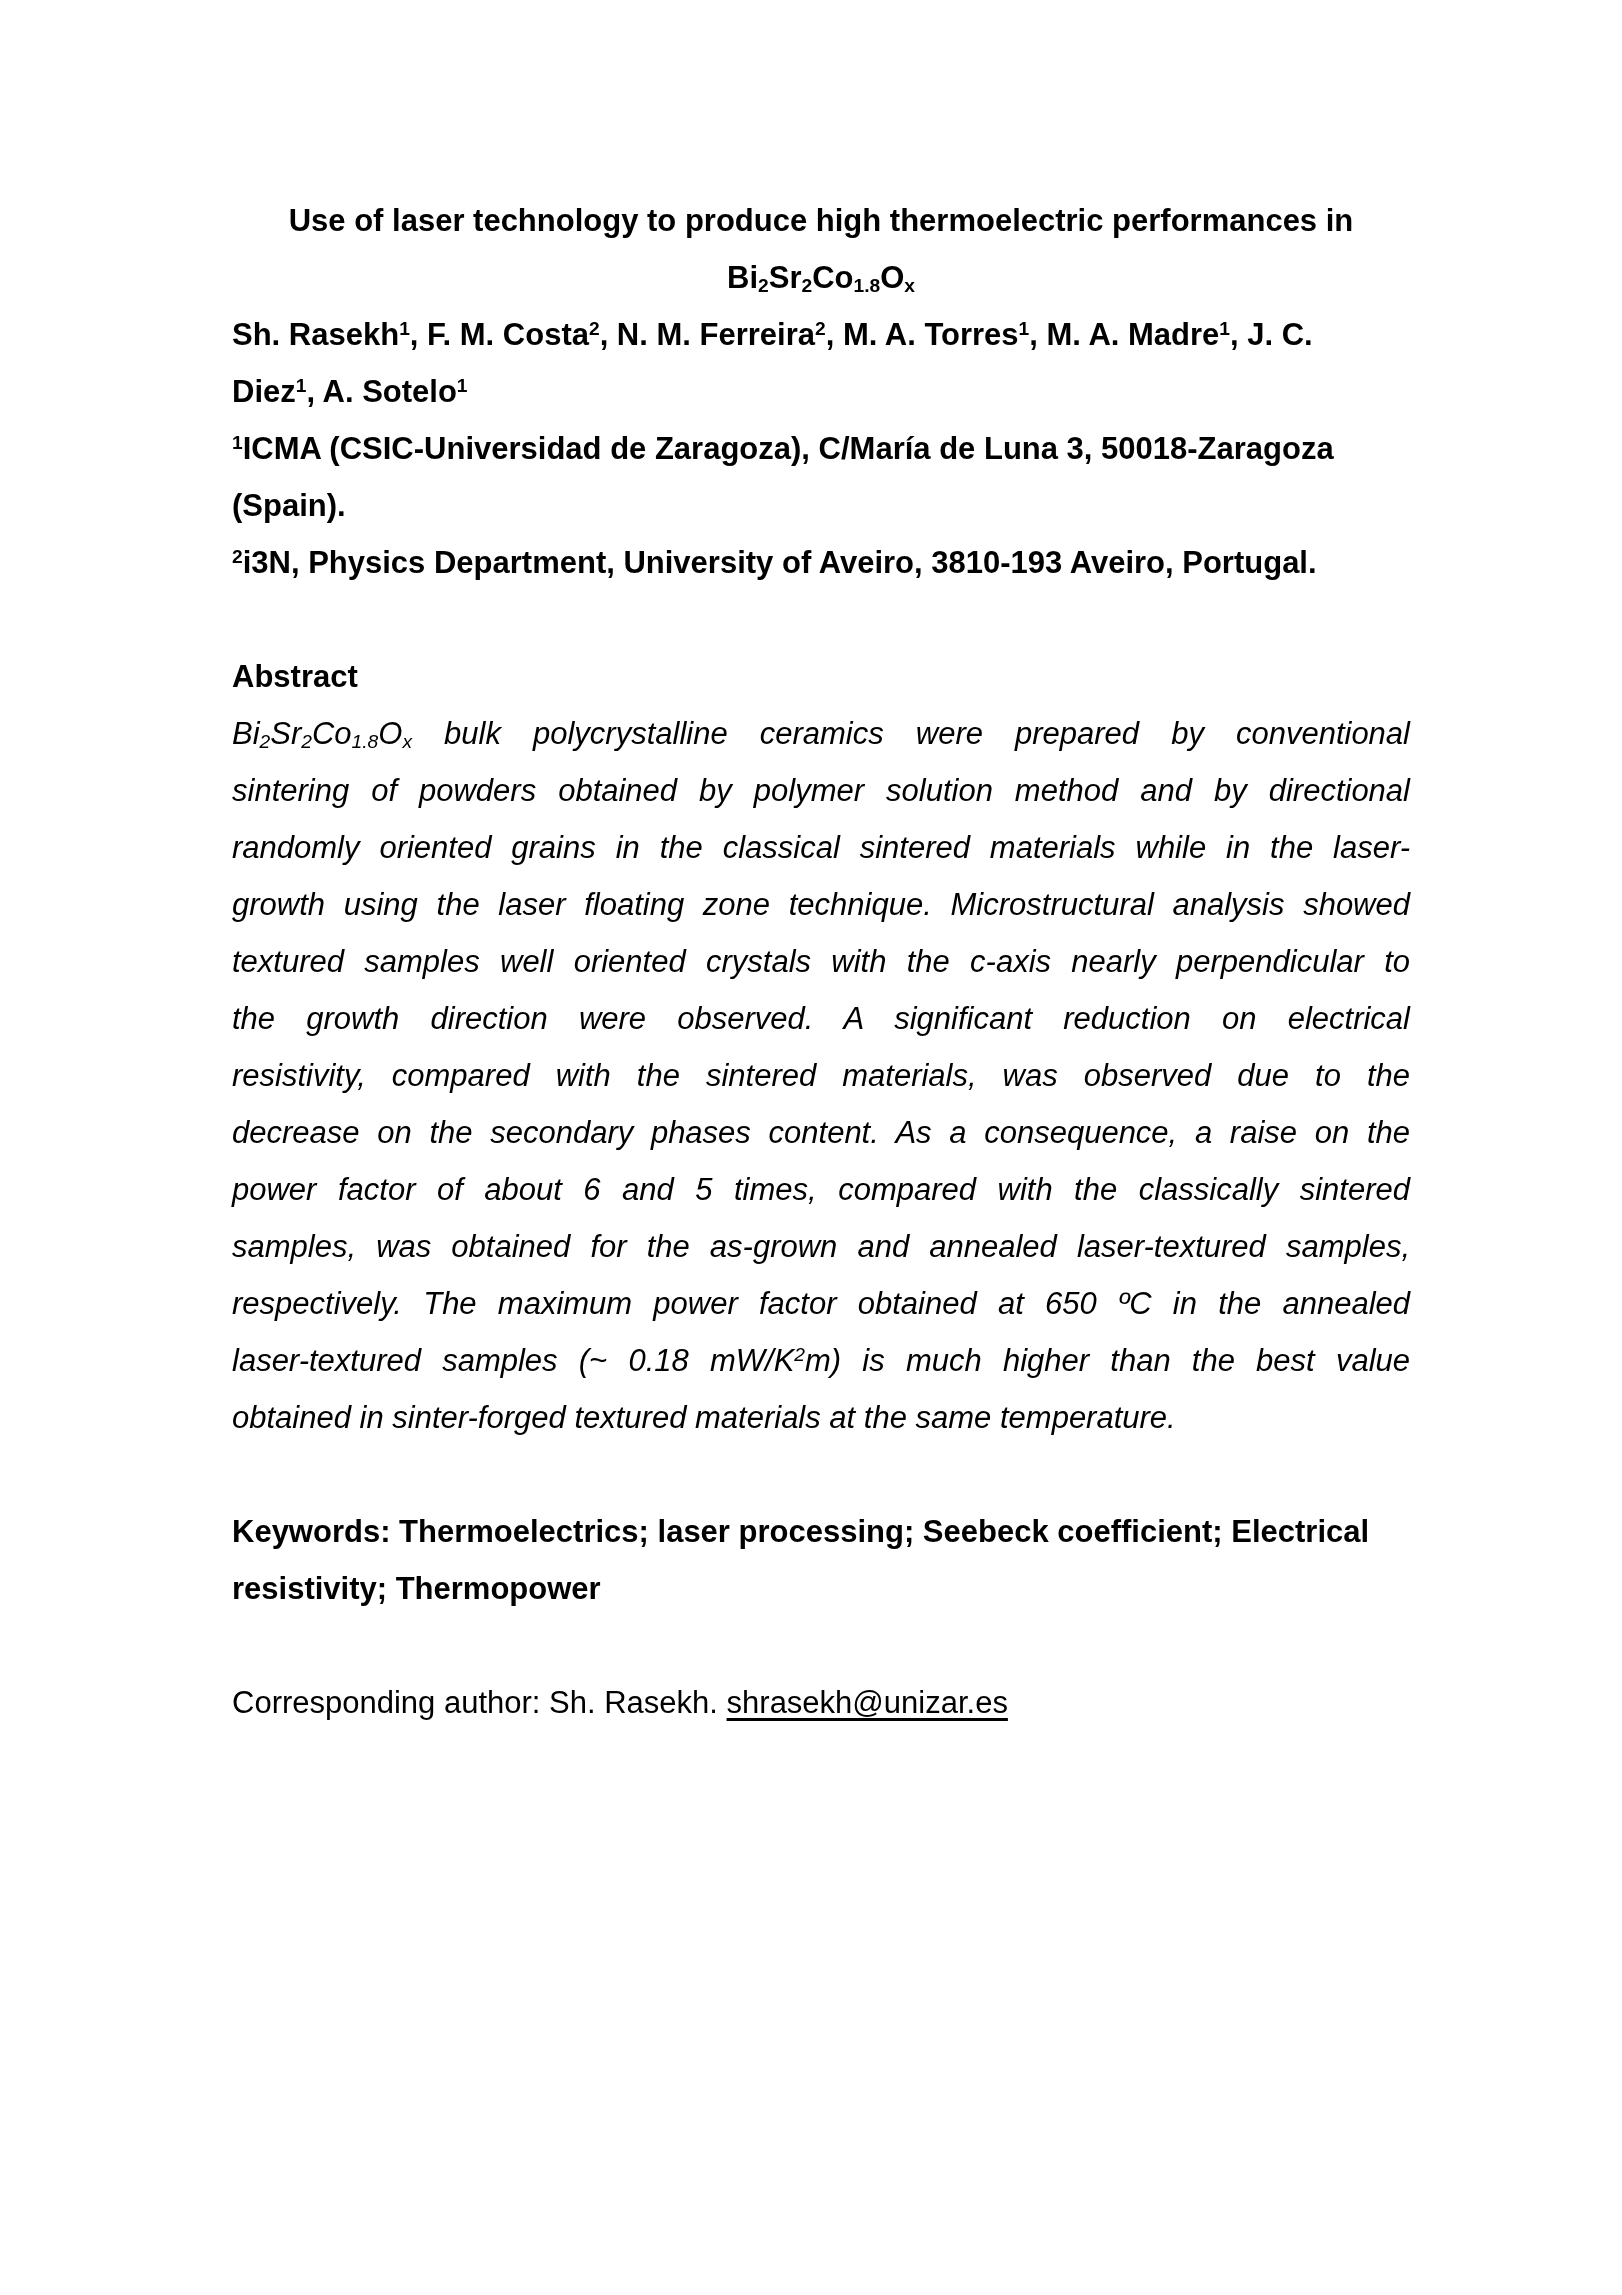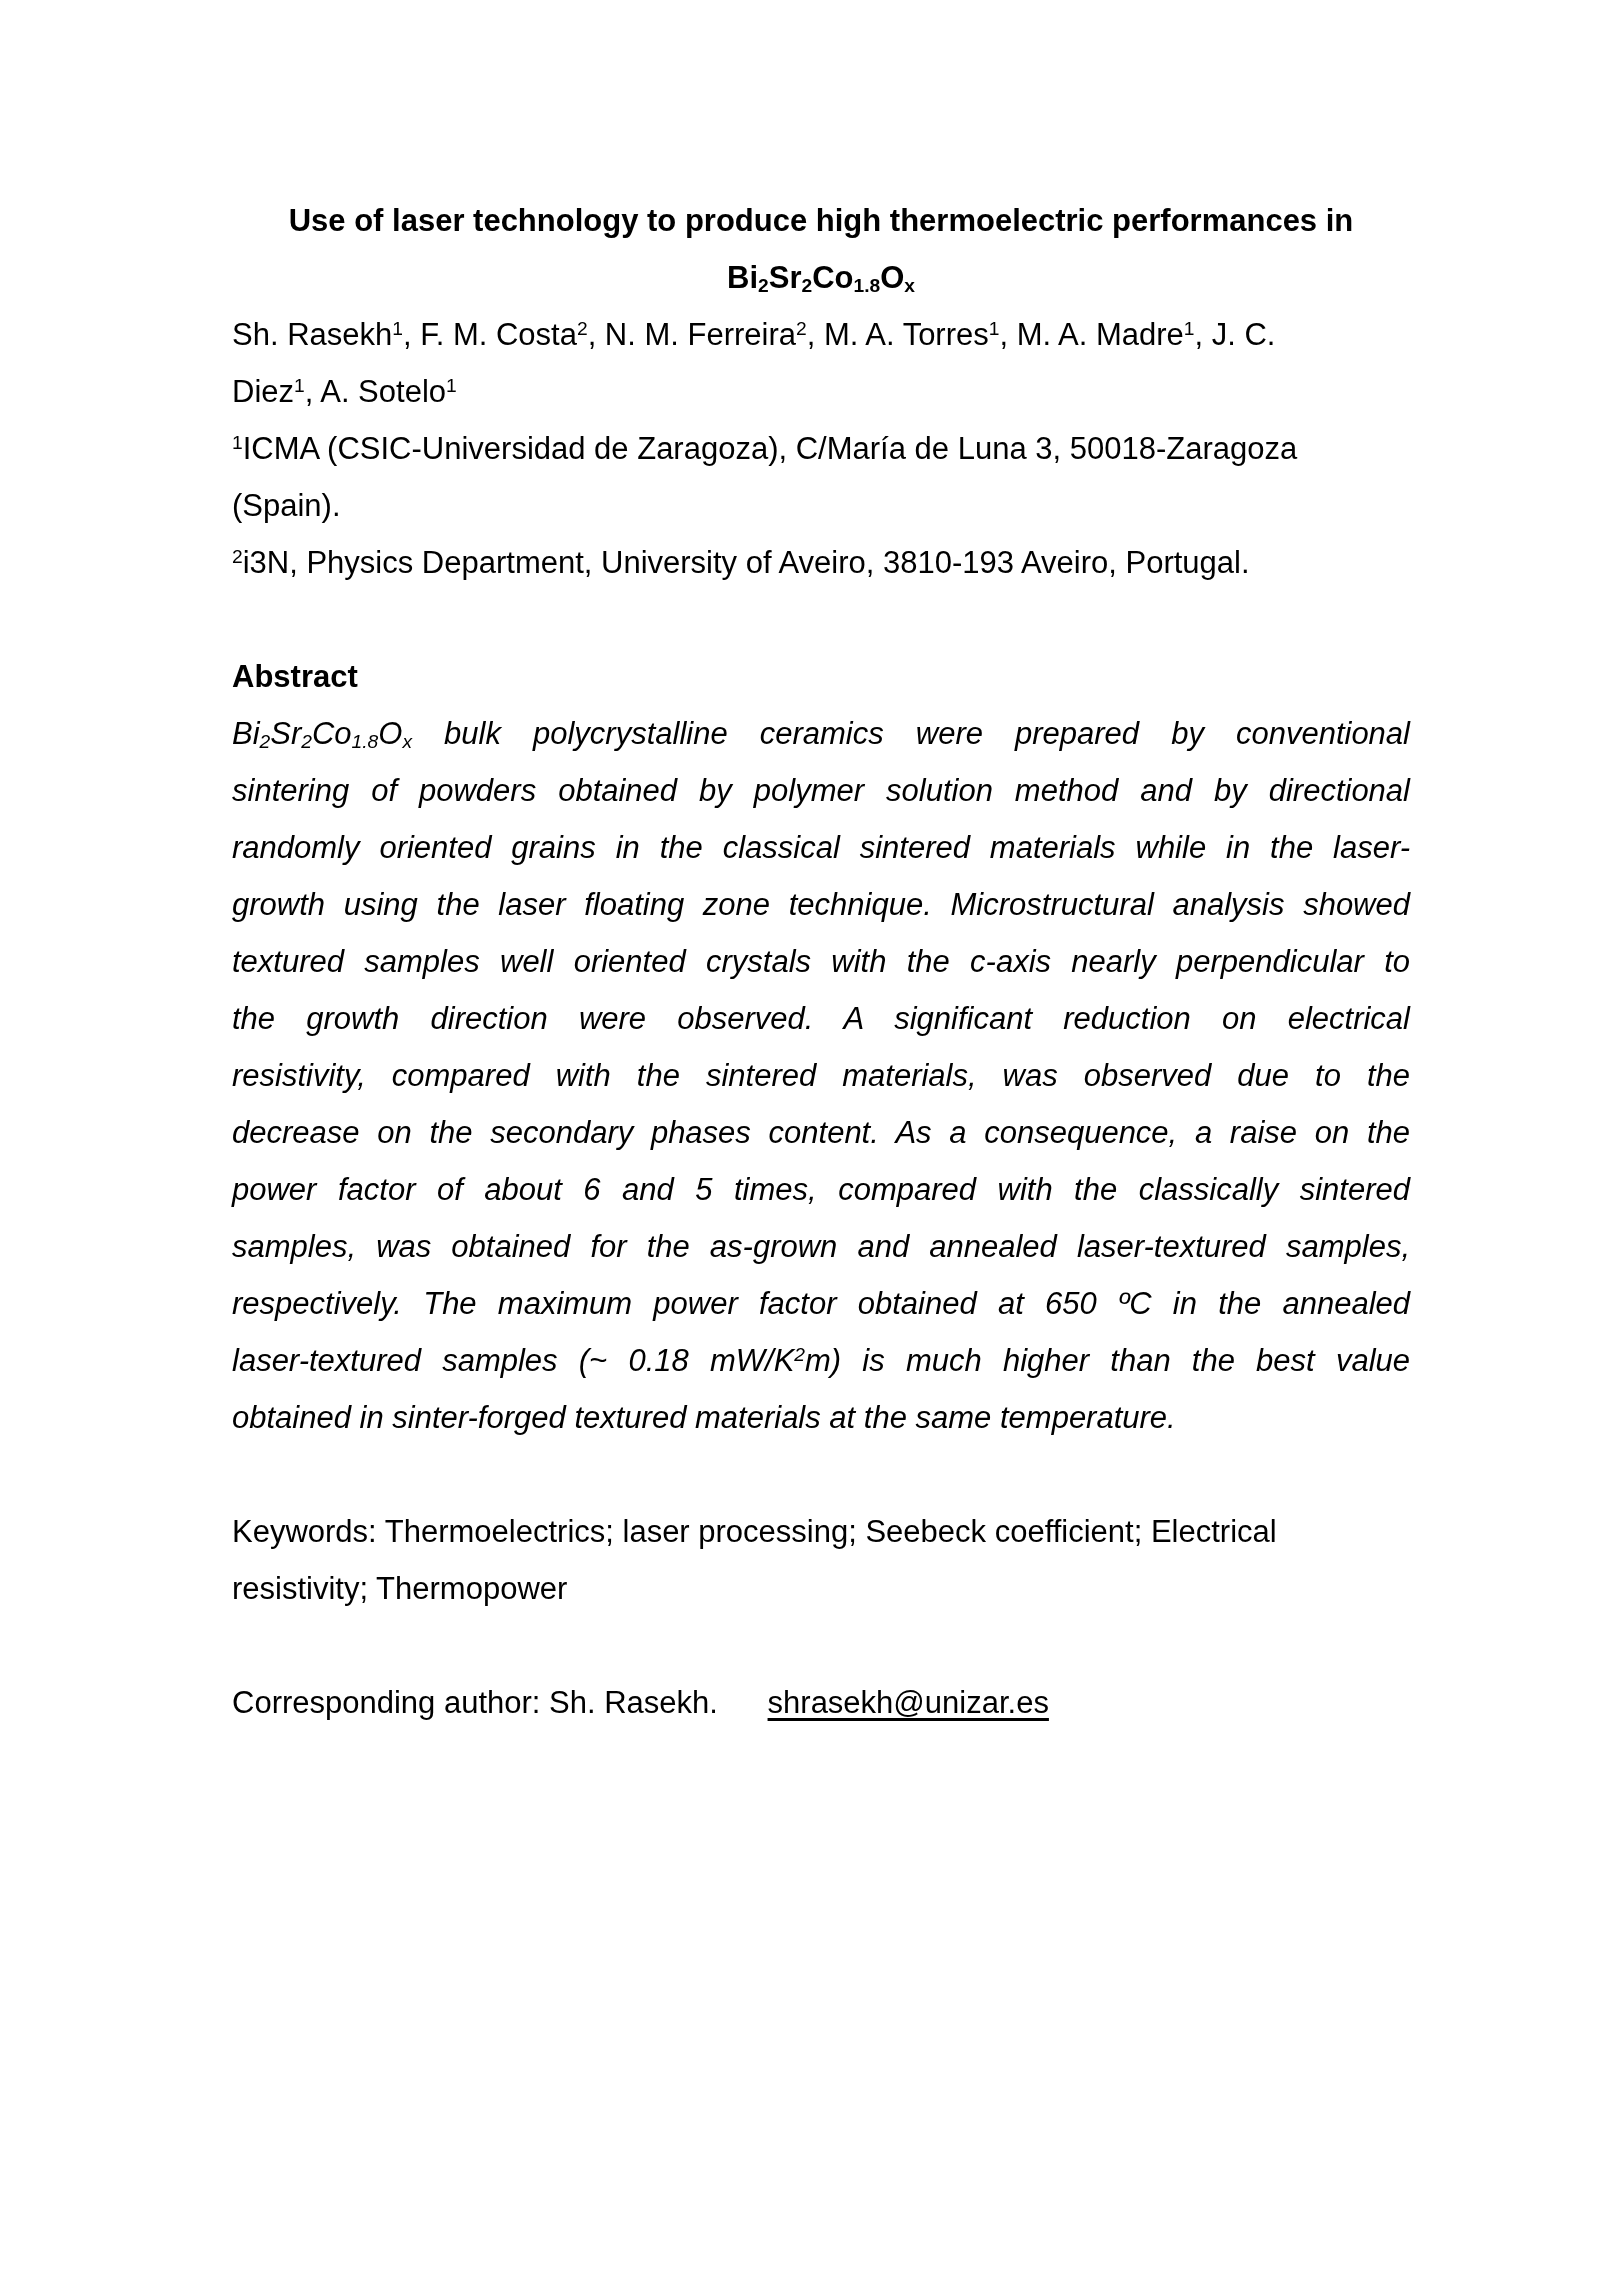--- a/index.html
+++ b/index.html
@@ -6,29 +6,29 @@
   html,body { background:#ffffff; }
   body { width:1623px; height:2295px; position:relative; }
   .page {
     position:relative; width:1623px; height:1798px; background:#ffffff;
     font-family:"Liberation Sans", sans-serif; color:#000000; overflow:hidden;
   }
   .content { position:absolute; left:232px; top:192px; width:1178px;
              font-size:31px; line-height:57px; }
   .title-block { text-align:center; font-weight:bold; }
   .title-block .rline { white-space:nowrap; }
-  .plain-block .rline { text-align:left; white-space:nowrap; }
+  .plain-block .rline { text-align:left; white-space:nowrap;font-weight:bold; }
   .justify-block .rline { text-align:justify; text-align-last:justify;font-style:italic; }
   .justify-block .rline:last-child { text-align:center; text-align-last:left; white-space:nowrap; }
   .gap-before { margin-top:57px; }
   .abstract-heading { font-weight:bold; }
   sup, sub { font-size:0.62em; line-height:0; position:relative; vertical-align:baseline; }
   sup { top:-0.52em; }
   sub { top:0.22em; }
-  .u { text-decoration:underline; text-decoration-thickness:2.6px; text-underline-offset:4.6px;margin-left:41px; }
+  .u { text-decoration:underline; text-decoration-thickness:2.6px; text-underline-offset:4.6px; }
   .corresponding-line { white-space:nowrap; }
 </style>
 </head>
 <body>
 
 <div class="page">
   <div class="content">
 
     <div class="title-block">
       <div class="rline">Use of laser technology to produce high thermoelectric performances in</div>

